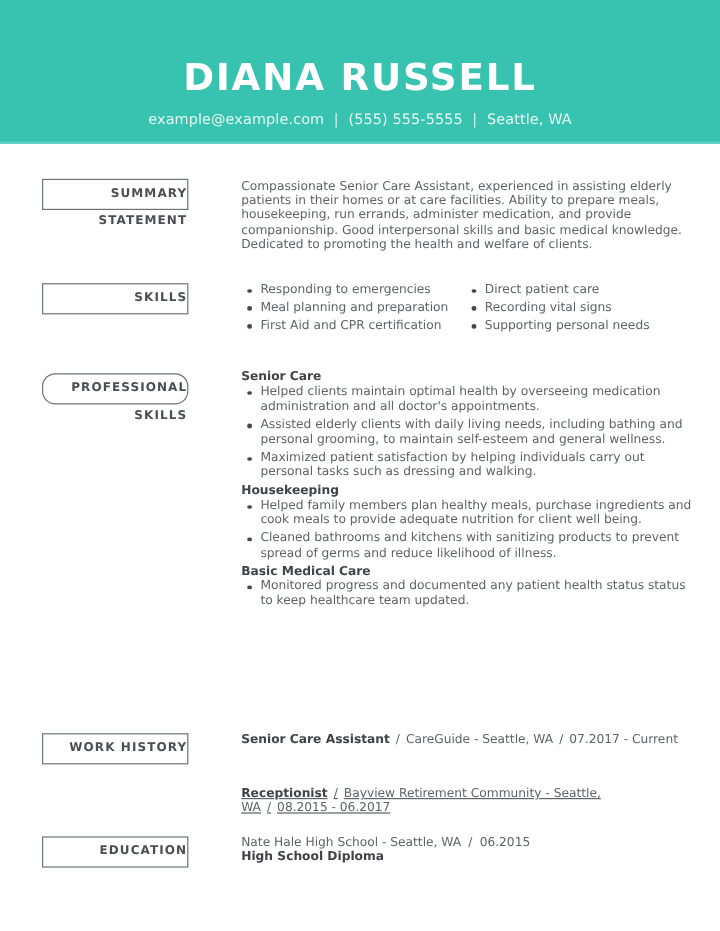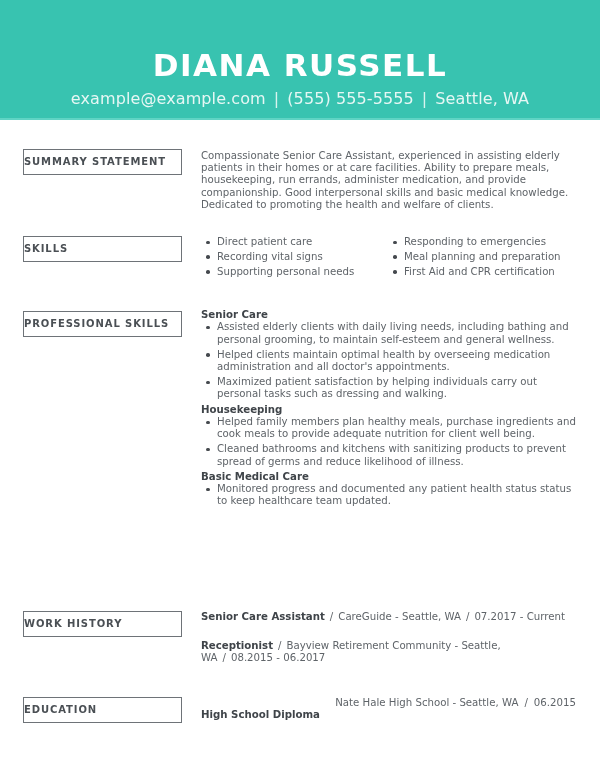--- a/index.html
+++ b/index.html
@@ -29,39 +29,39 @@
       font-weight: bold;
       font-size: 31px;
       letter-spacing: 1.5px;
       color: #ffffff;
       line-height: 36px;
     }
     .contact {
       position: absolute;
       left: 0; right: 0;
       top: 92px;
-      font-size: 16px;
+      font-size: 12px;
       color: #e6f7f4;
       line-height: 14px;
       letter-spacing: 0.1px;
     }
     .contact .sep { margin: 0 8px; color: #d8f3ee; }
 
     .section {
       position: absolute;
       left: 0;
       width: 600px;
     }
     .label-box {
       position: absolute;
-      left: 23px;
-      width: 159px;
+      left: 35px;
+      width: 122px;
       height: 26px;
       border: 1.5px solid #6e7378;
-      text-align: left;
+      text-align: right;
       font-size: 10px;
       font-weight: bold;
       letter-spacing: 0.9px;
       color: #4a4f54;
       line-height: 23px;
     }
     .content {
       position: absolute;
       left: 201px;
       width: 375px;
@@ -97,21 +97,21 @@
       font-weight: bold;
       color: #3f4449;
       line-height: 12.4px;
     }
     .pro ul.bullets li { margin-bottom: 3px; }
 
     .job { line-height: 12.2px; }
     .job .title { font-weight: bold; color: #3f4449; }
     .job .slash { margin: 0 5px; }
 
-    .edu .school { line-height: 12.2px; text-align: right; }
+    .edu .school { line-height: 12.2px; }
     .edu .degree { font-weight: bold; color: #3f4449; line-height: 12.2px; }
   </style>
 </head>
 <body>
 
 <div class="header">
   <div class="name">DIANA RUSSELL</div>
   <div class="contact">
     <span>example@example.com</span><span class="sep">|</span><span>(555) 555-5555</span><span class="sep">|</span><span>Seattle, WA</span>
   </div>
@@ -121,60 +121,60 @@
   <div class="label-box" style="top:0;">SUMMARY STATEMENT</div>
   <div class="content" style="top:1px;">
     <p>Compassionate Senior Care Assistant, experienced in assisting elderly patients in their homes or at care facilities. Ability to prepare meals, housekeeping, run errands, administer medication, and provide companionship. Good interpersonal skills and basic medical knowledge. Dedicated to promoting the health and welfare of clients.</p>
   </div>
 </div>
 
 <div class="section" style="top:236px;">
   <div class="label-box" style="top:0;">SKILLS</div>
   <div class="content skills-grid" style="top:0;">
     <ul class="bullets">
+      <li>Responding to emergencies</li>
+      <li>Meal planning and preparation</li>
+      <li>First Aid and CPR certification</li>
+    </ul>
+    <ul class="bullets">
       <li>Direct patient care</li>
       <li>Recording vital signs</li>
       <li>Supporting personal needs</li>
-    </ul>
-    <ul class="bullets">
-      <li>Responding to emergencies</li>
-      <li>Meal planning and preparation</li>
-      <li>First Aid and CPR certification</li>
     </ul>
   </div>
 </div>
 
 <div class="section pro" style="top:309px;">
-  <div class="label-box" style="top:2px;">PROFESSIONAL SKILLS</div>
+  <div class="label-box" style="top:2px;border-radius:11px;">PROFESSIONAL SKILLS</div>
   <div class="content" style="top:0; width:380px;">
     <div class="sub-head">Senior Care</div>
     <ul class="bullets">
+      <li>Helped clients maintain optimal health by overseeing medication administration and all doctor's appointments.</li>
       <li>Assisted elderly clients with daily living needs, including bathing and personal grooming, to maintain self-esteem and general wellness.</li>
-      <li>Helped clients maintain optimal health by overseeing medication administration and all doctor's appointments.</li>
       <li>Maximized patient satisfaction by helping individuals carry out personal tasks such as dressing and walking.</li>
     </ul>
     <div class="sub-head">Housekeeping</div>
     <ul class="bullets">
       <li>Helped family members plan healthy meals, purchase ingredients and cook meals to provide adequate nutrition for client well being.</li>
       <li>Cleaned bathrooms and kitchens with sanitizing products to prevent spread of germs and reduce likelihood of illness.</li>
     </ul>
     <div class="sub-head">Basic Medical Care</div>
     <ul class="bullets">
       <li>Monitored progress and documented any patient health status status to keep healthcare team updated.</li>
     </ul>
   </div>
 </div>
 
 <div class="section" style="top:611px;">
   <div class="label-box" style="top:0;">WORK HISTORY</div>
   <div class="content" style="top:0; width:370px;">
     <div class="job">
       <span class="title">Senior Care Assistant</span><span class="slash">/</span><span>CareGuide - Seattle, WA</span><span class="slash">/</span><span>07.2017 - Current</span>
     </div>
-    <div class="job" style="margin-top:17px;">
+    <div class="job" style="margin-top:33px;text-decoration:underline;">
       <span class="title">Receptionist</span><span class="slash">/</span><span>Bayview Retirement Community - Seattle, WA</span><span class="slash">/</span><span>08.2015 - 06.2017</span>
     </div>
   </div>
 </div>
 
 <div class="section edu" style="top:697px;">
   <div class="label-box" style="top:0;">EDUCATION</div>
   <div class="content" style="top:0;">
     <div class="school">
       <span>Nate Hale High School - Seattle, WA</span><span class="slash" style="margin:0 6px;">/</span><span>06.2015</span>

